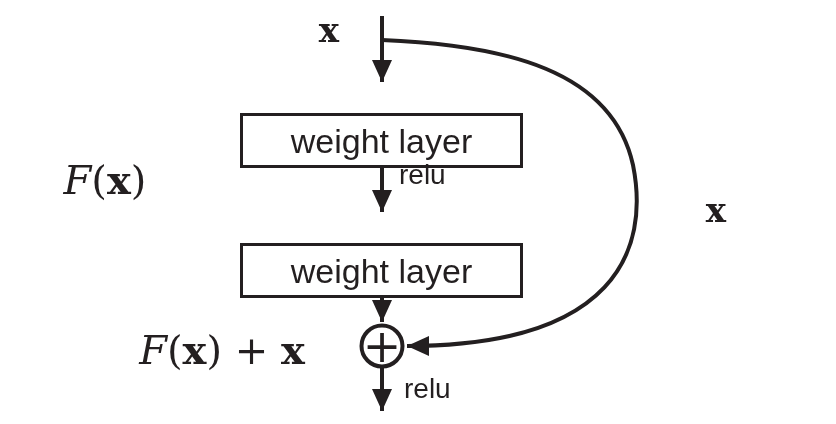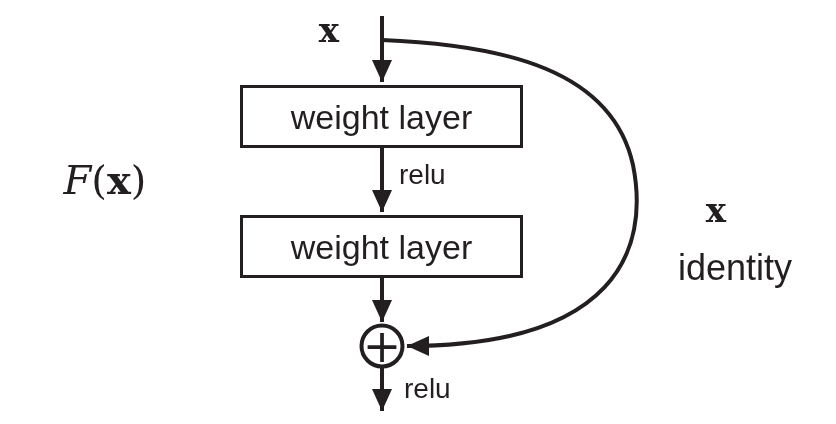--- a/index.html
+++ b/index.html
@@ -14,30 +14,31 @@
   }
   .stage svg.wires {
     position: absolute;
     left: 0; top: 0;
     width: 836px; height: 424px;
   }
   .box {
     position: absolute;
     left: 240px;
     width: 283px;
-    height: 63px;
+    height: 55px;
     border: 3.5px solid #231f20;
     box-sizing: border-box;
     background: #ffffff;
     display: flex;
     align-items: center;
     justify-content: center;
     font-size: 34px;
     line-height: 1;
     color: #231f20;
+    margin-top: 28px;
   }
   .box.b1 { top: 85px; }
   .box.b2 { top: 215px; }
 
   .lbl { position: absolute; white-space: nowrap; }
   .center { transform: translate(-50%, -50%); }
   .vcenter { transform: translate(0, -50%); }
 
   .sans { font-family: "Liberation Sans", sans-serif; }
   .serifbold {
@@ -100,18 +101,18 @@
     <span>weight layer</span>
   </div>
 
   <span class="lbl center serifbold input-x">x</span>
 
   <span class="lbl vcenter sans relu relu-mid">relu</span>
 
   <span class="lbl vcenter sans relu relu-out">relu</span>
 
   <span class="lbl center serifbold skip-x">x</span>
-  <span class="lbl center sans identity-word skip-ident">identity</span>
 
   <span class="lbl center math fx-label"><span class="mcal">F</span><span class="mrm">(</span><span class="mbf">x</span><span class="mrm">)</span></span>
 
+  <span class="lbl center math fxpx-label"><span class="mcal">F</span><span class="mrm">(</span><span class="mbf">x</span><span class="mrm">)</span><span class="mrm"> + </span><span class="mbf">x</span></span>
 
 </div>
 
 </body></html>

